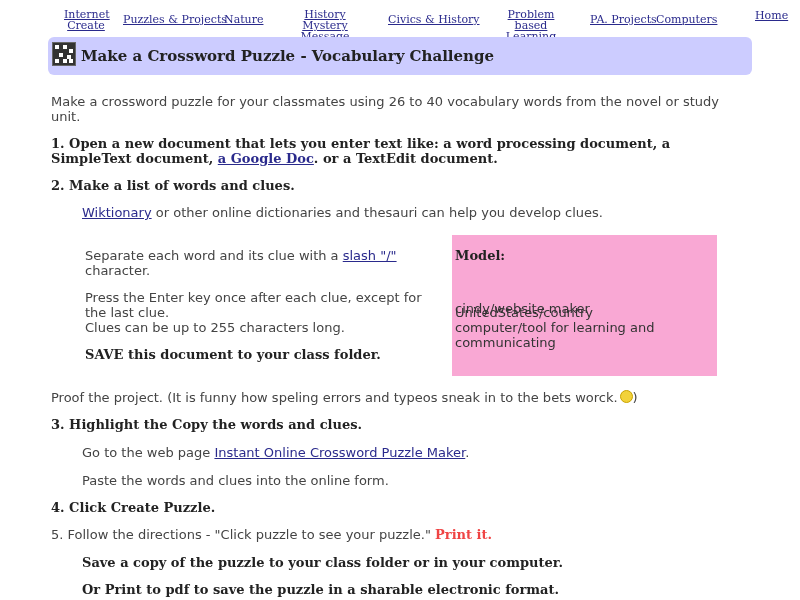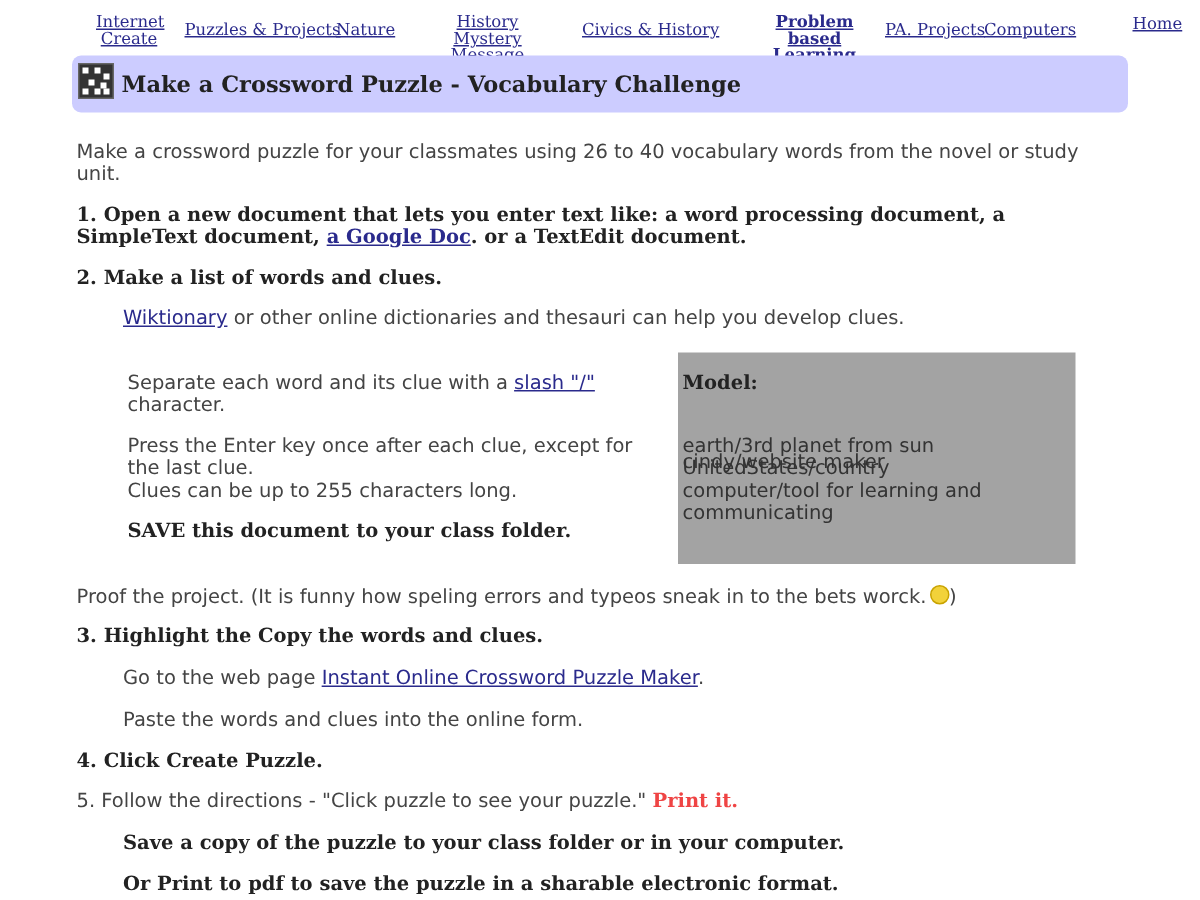--- a/index.html
+++ b/index.html
@@ -16,42 +16,42 @@
       linear-gradient(#fff 0 0), linear-gradient(#fff 0 0), linear-gradient(#fff 0 0), linear-gradient(#fff 0 0);
     background-size:4px 4px;
     background-repeat:no-repeat;
     background-position:2px 2px, 10px 2px, 16px 6px, 6px 10px, 14px 12px, 2px 16px, 10px 16px, 16px 16px;
     border:1px solid #666; }
   .banner .title { position:absolute; left:33px; top:10px; font-weight:bold; font-size:15px; color:#222; }
 
   .p { position:absolute; font-size:13px; line-height:15px; color:#444; font-family:"DejaVu Sans", sans-serif; }
   .b { position:absolute; font-size:13px; line-height:15px; color:#222; font-weight:bold; }
 
-  .model { position:absolute; left:452px; top:235px; width:265px; height:141px; background:#a3a3a3; }
+  .model { position:absolute; left:452px; top:235px; width:265px; height:141px; background:#f9a8d4; }
   .model .mtitle { position:absolute; left:3px; top:13px; font-weight:bold; font-size:13px; color:#222; }
   .model .mline { position:absolute; left:3px; font-size:13px; line-height:15px; color:#333; font-family:"DejaVu Sans", sans-serif; }
 
   .smiley { display:inline-block; width:11px; height:11px; border-radius:50%; background:#f2d23a; border:1px solid #c9a300; vertical-align:-1px; margin-left:2px; }
 </style>
 </head>
 <body>
 
 <div class="nav">
   <a href="#" style="left:64px;top:3px;width:44px;">
     <span>Internet</span><br>
     <span>Create</span>
   </a>
   <a href="#" style="left:123px;top:8px;">Puzzles &amp; Projects</a>
   <a href="#" style="left:224px;top:8px;">Nature</a>
   <a href="#" style="left:283px;top:3px;width:84px;">
     <span>History Mystery</span><br>
     <span>Message</span>
   </a>
   <a href="#" style="left:388px;top:8px;">Civics &amp; History</a>
-  <a href="#" style="left:504px;top:3px;width:78px;font-weight:bold;">
+  <a href="#" style="left:492px;top:3px;width:78px;">
     <span>Problem based</span><br>
     <span>Learning</span>
   </a>
   <a href="#" style="left:590px;top:8px;">PA. Projects</a>
   <a href="#" style="left:656px;top:8px;">Computers</a>
   <a href="#" style="left:715px;top:4px;margin-left:40px;">Home</a>
 </div>
 
 <div class="banner">
   <span class="puzzle-icon"></span>
@@ -83,21 +83,20 @@
   <span>Press the Enter key once after each clue, except for</span><br>
   <span>the last clue.</span><br>
   <span>Clues can be up to 255 characters long.</span>
 </div>
 
 <div class="b" style="left:85px;top:347px;">SAVE this document to your class folder.</div>
 
 <div class="model">
   <div class="mtitle">Model:</div>
   <div class="mline" style="top:40px;margin-top:26px;">cindy/website maker</div>
-  <div class="mline" style="top:55px;">earth/3rd planet from sun</div>
   <div class="mline" style="top:85px;">computer/tool for learning and</div>
   <div class="mline" style="top:70px;">UnitedStates/country</div>
   <div class="mline" style="top:100px;">communicating</div>
 </div>
 
 <div class="p" style="left:51px;top:390px;width:720px;">
   <span>Proof the project. (It is funny how speling errors and typeos sneak in to the bets worck.</span><span class="smiley"></span><span>)</span>
 </div>
 
 <div class="b" style="left:51px;top:417px;">3. Highlight the Copy the words and clues.</div>

